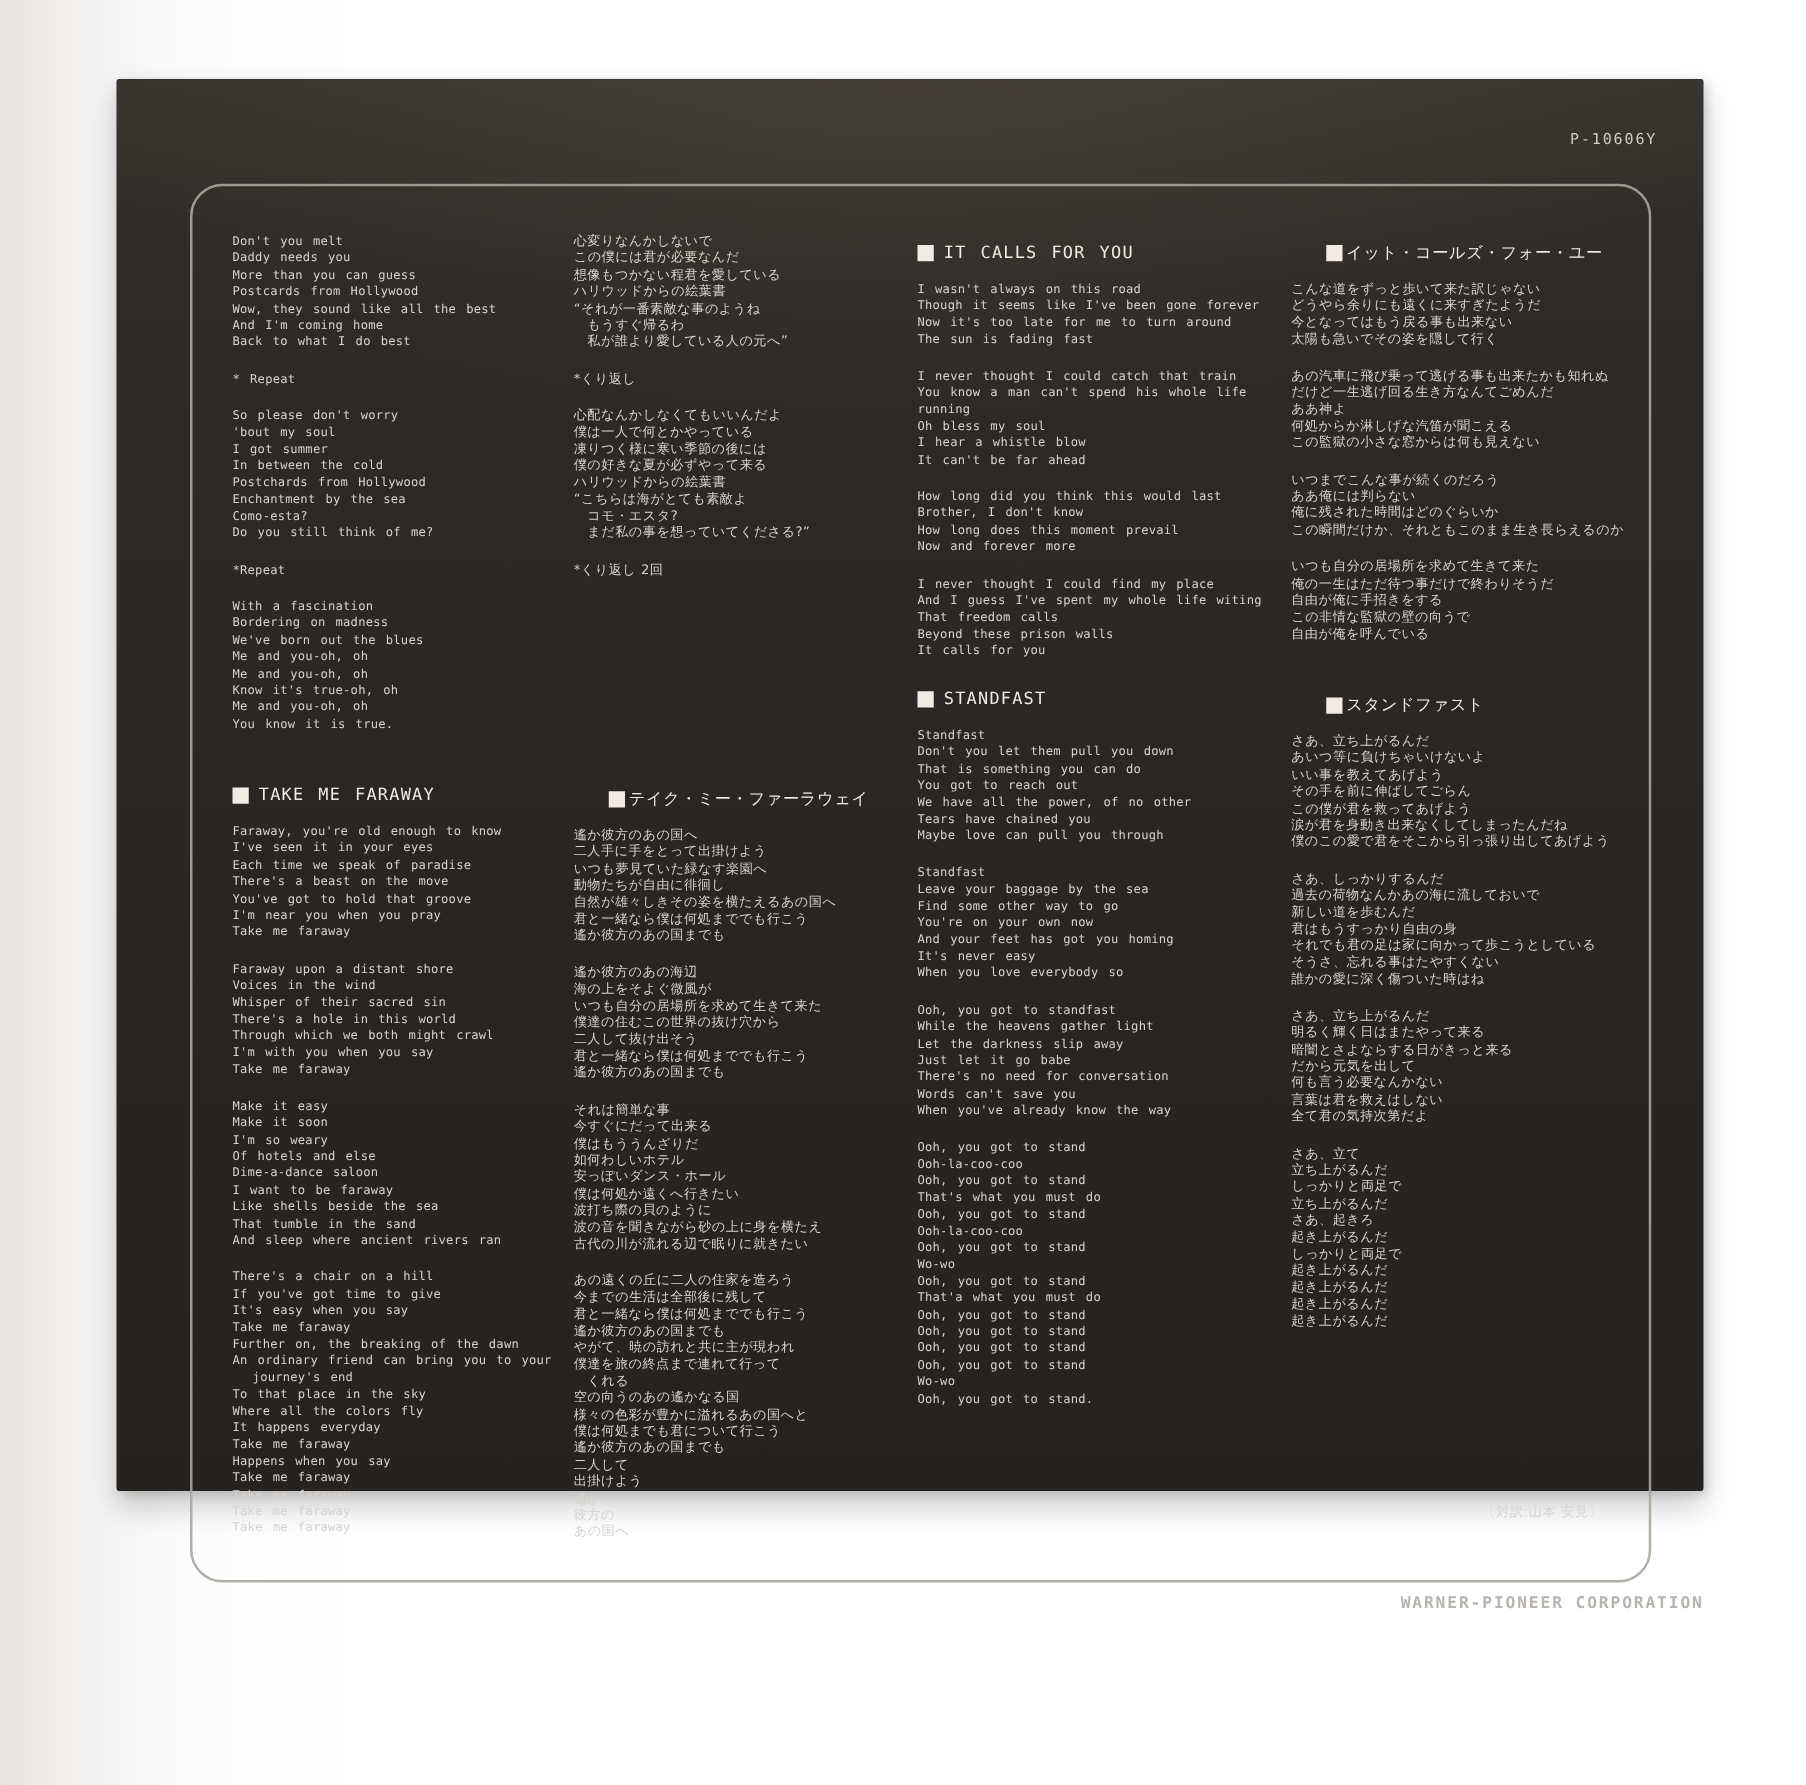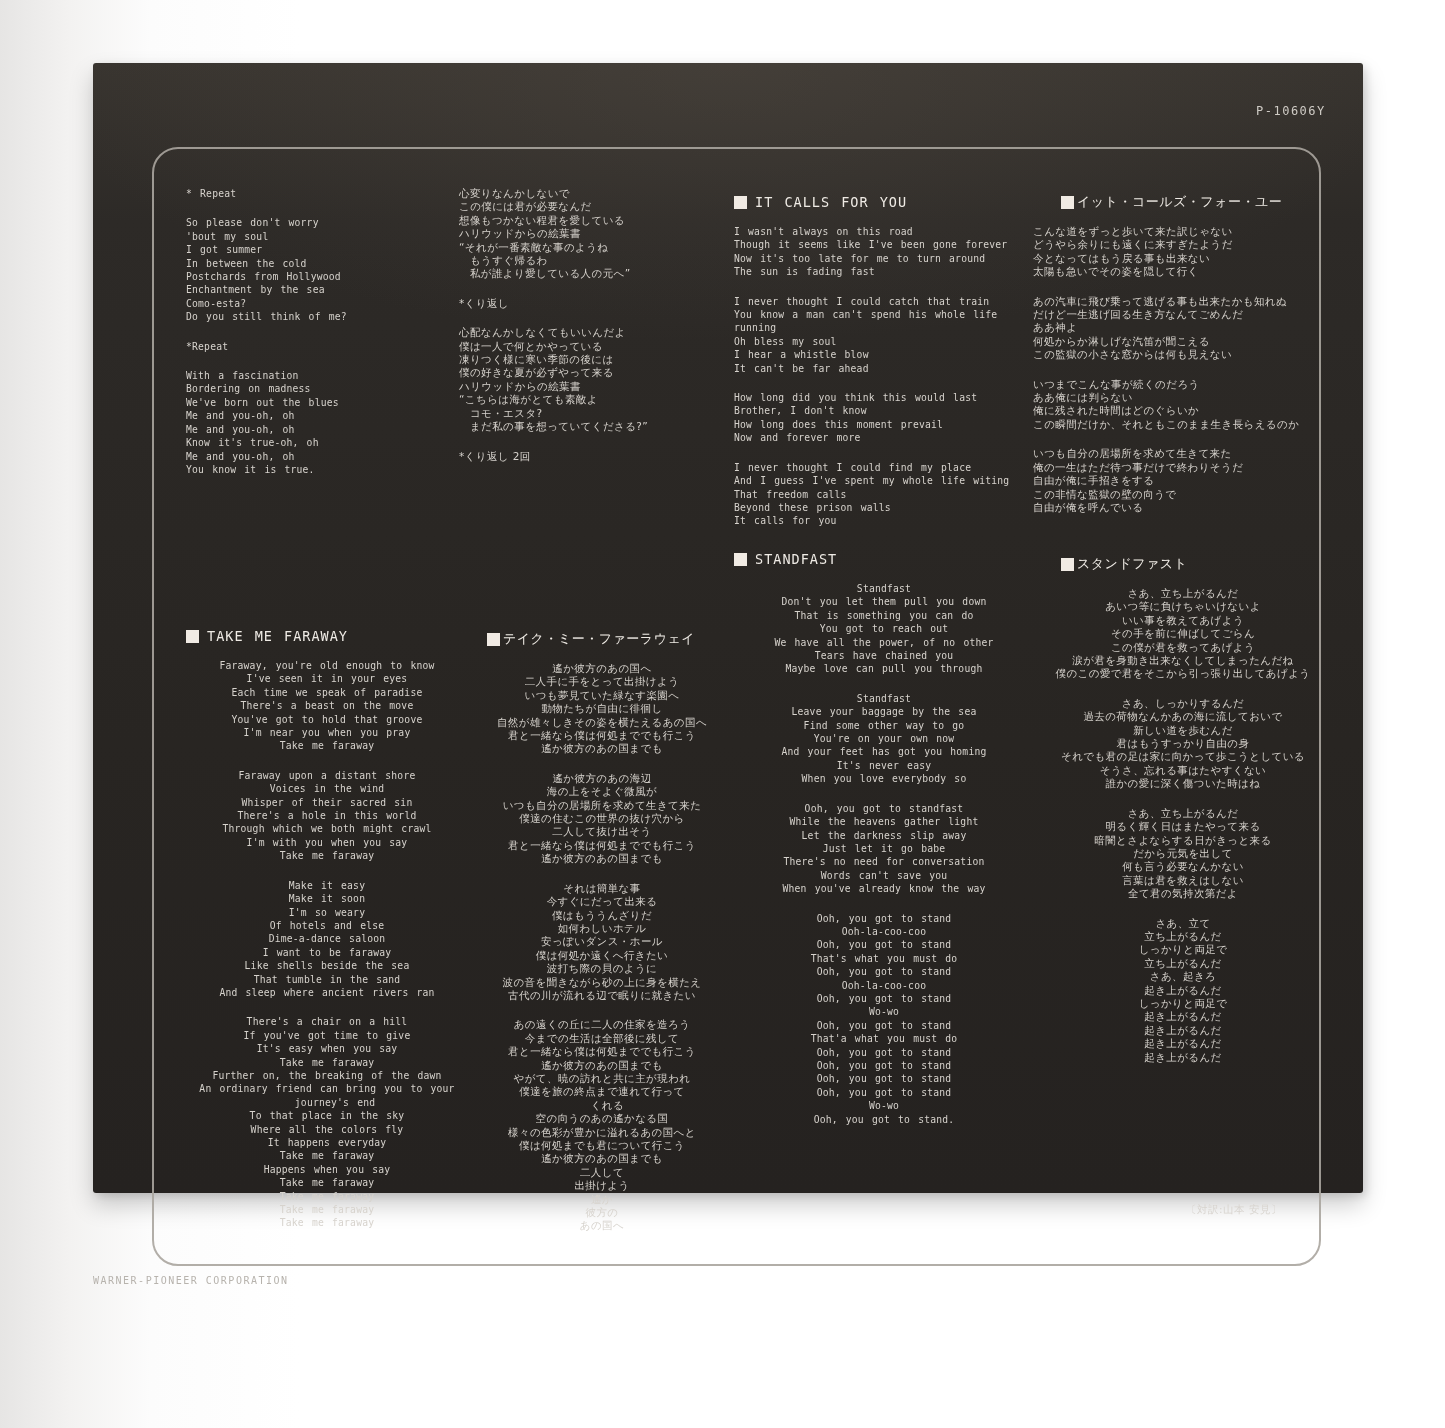--- a/index.html
+++ b/index.html
@@ -18,49 +18,58 @@
   }
   .frame{
     position:absolute;left:59px;top:84px;width:1165px;height:1115px;
     border:2px solid #aaa59f;border-radius:26px;opacity:.9;
   }
   .catalog{
     position:absolute;left:1163px;top:41px;
     font-family:"DejaVu Sans Mono",monospace;font-size:12px;letter-spacing:1.5px;color:#cfcbc5;
   }
   .footer{
-    position:absolute;left:0;top:1212px;width:100%;text-align:left;
-    font-family:"DejaVu Sans Mono",monospace;font-size:10px;letter-spacing:1.5px;color:#b7b3ad;
+    position:absolute;left:0;top:1212px;width:100%;text-align:right;
+    font-family:"DejaVu Sans Mono",monospace;font-size:13px;letter-spacing:1.5px;color:#b7b3ad;font-weight:bold;
   }
   .credit{
     position:absolute;left:1093px;top:1140px;font-size:10.5px;letter-spacing:.5px;color:#d8d4cf;
   }
   .col{position:absolute;color:#d7d3cd;}
   .col.en{font-family:"DejaVu Sans Mono",monospace;font-size:9.7px;word-spacing:2px;letter-spacing:.2px;}
   .col.ja{font-family:"DejaVu Sans",sans-serif;font-size:10.5px;letter-spacing:.4px;}
   .section{position:relative;}
-  .section.abs{position:absolute;left:0;right:0;text-align:center;}
+  .section.abs{position:absolute;left:0;right:0;}
   .line,.note{line-height:13.4px;white-space:pre-wrap;}
   .block{margin-bottom:16px;}
   .heading{height:18px;margin-bottom:14px;display:flex;align-items:center;color:#efebe5;}
   .en .heading{font-family:"DejaVu Sans Mono",monospace;font-size:13.5px;letter-spacing:1px;}
   .ja .heading{font-size:13px;letter-spacing:.5px;margin-left:28px;}
   .sq{width:13px;height:13px;background:#f1ebe4;display:inline-block;flex:0 0 auto;}
   .en .sq{margin-right:8px;}
   .ja .sq{margin-right:3px;}
 </style>
 </head>
 <body>
 
 <div class="paper">
   <div class="catalog">P-10606Y</div>
   <div class="frame"></div>
 
   <div class="col en" style="left:93px;top:124px;width:282px">
     <div class="section">
+        <div class="block stanza">
+          <div class="line">Don't you melt</div>
+          <div class="line">Daddy needs you</div>
+          <div class="line">More than you can guess</div>
+          <div class="line">Postcards from Hollywood</div>
+          <div class="line">Wow, they sound like all the best</div>
+          <div class="line">And I'm coming home</div>
+          <div class="line">Back to what I do best</div>
+        </div>
         <div class="block note"><div class="note">* Repeat</div></div>
         <div class="block stanza">
           <div class="line">So please don't worry</div>
           <div class="line">'bout my soul</div>
           <div class="line">I got summer</div>
           <div class="line">In between the cold</div>
           <div class="line">Postchards from Hollywood</div>
           <div class="line">Enchantment by the sea</div>
           <div class="line">Como-esta?</div>
           <div class="line">Do you still think of me?</div>

